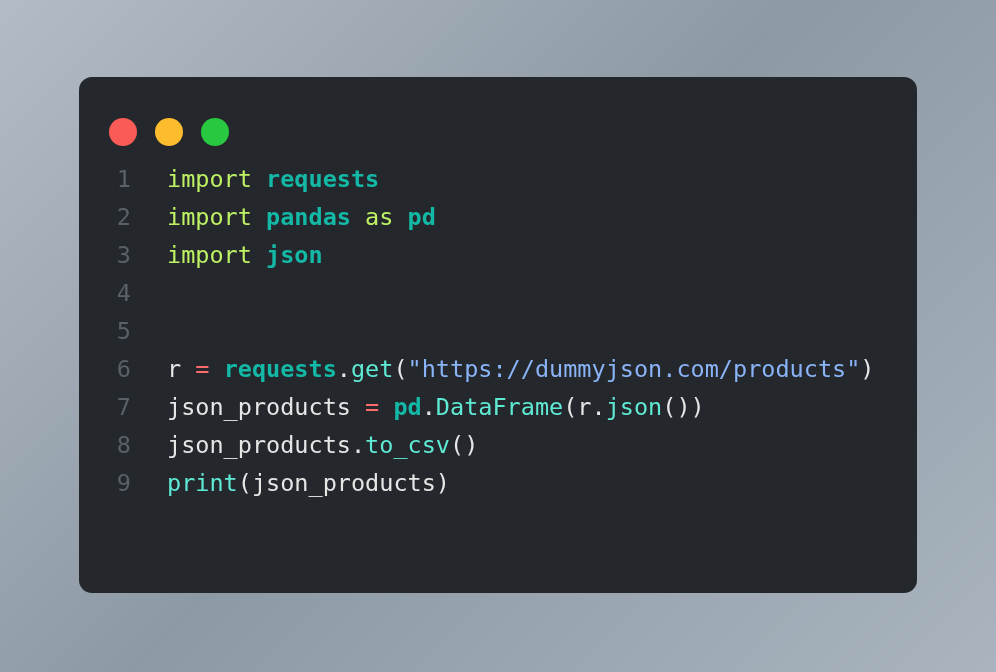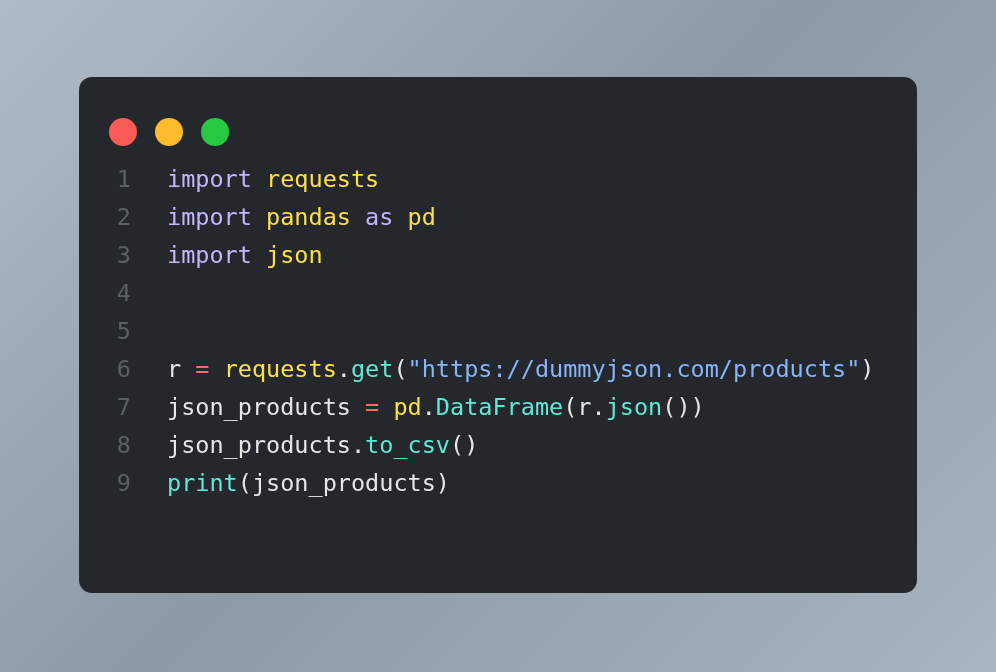--- a/index.html
+++ b/index.html
@@ -75,23 +75,23 @@
   }
 
   .line-content {
     flex: 1;
     color: #e6e6e6;
     word-break: break-all;
     white-space: pre-wrap;
   }
 
   
-  .tok-kw      { color: #c4b5fd; margin-top: 20px; }
+  .tok-kw      { color: #bef264; margin-top: 20px; }
   .tok-op      { color: #ff6b6b; }
-  .tok-module  { color: #fde047; }
+  .tok-module  { color: #14b8a6; font-weight: bold; }
   .tok-fn      { color: #5eead4; }
   .tok-str     { color: #8ab4f8; }
   .tok-plain   { color: #e6e6e6; }
   .tok-punct   { color: #e6e6e6; }
 </style>
 </head>
 <body>
 
 <div class="code-card">
 

